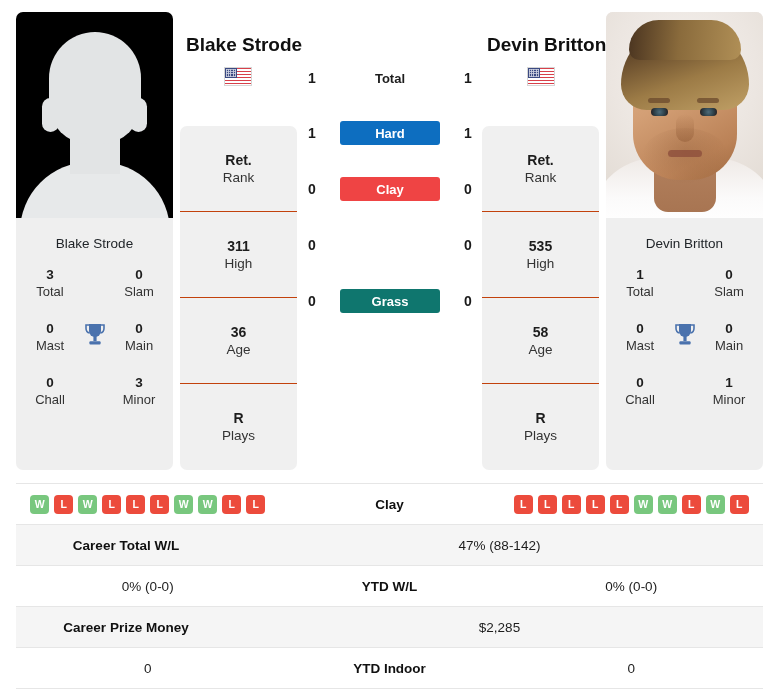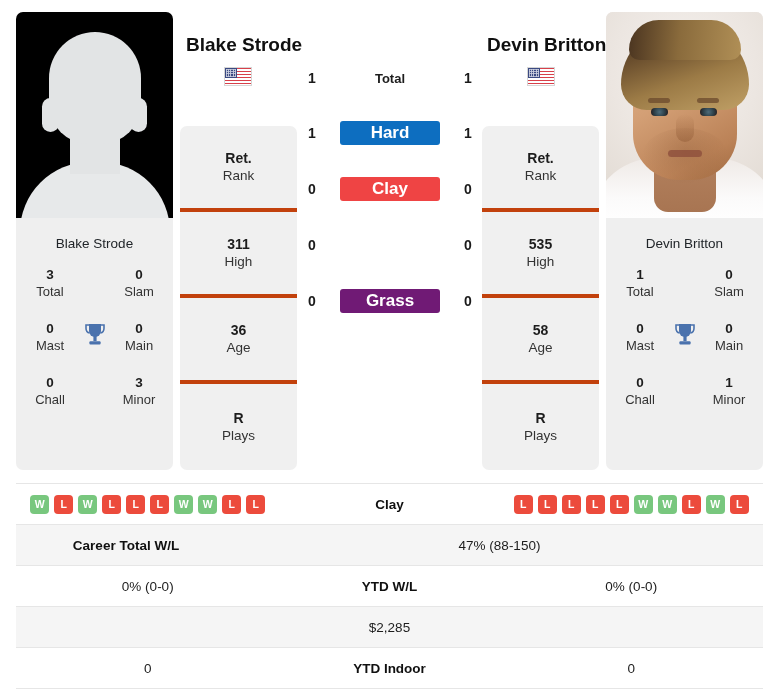--- a/index.html
+++ b/index.html
@@ -188,21 +188,21 @@
   }
   .rank-card.left  { left: 180px; }
   .rank-card.right { left: 482px; }
   .rank-cell {
     height: 86px;
     display: flex;
     flex-direction: column;
     align-items: center;
     justify-content: center;
     line-height: 1.3;
-    border-bottom: 4px solid #c2410c;
+    border-bottom: 1px solid #c2410c;
   }
   .rank-cell:last-child { border-bottom: none; }
   .rank-cell .val { font-size: 14px; font-weight: 700; color: #1d1d1d; }
   .rank-cell .lbl { font-size: 13.5px; color: #333333; }
   .name-left, .name-right {
     position: absolute;
     top: 34px;
     font-size: 19px;
     font-weight: 700;
     color: #101010;
@@ -258,21 +258,21 @@
     font-weight: 700;
     color: #1a1a1a;
   }
   .badge {
     width: 100px;
     height: 24px;
     border-radius: 3px;
     display: flex;
     align-items: center;
     justify-content: center;
-    font-size: 17px;
+    font-size: 13px;
     font-weight: 700;
     color: #ffffff;
   }
   .badge.plain {
     background: transparent;
     color: #1d1d1d;
     font-size: 13px;
   }
 
   
@@ -515,21 +515,21 @@
     <div class="sc">0</div>
   </div>
 
   <div class="srow" style="top:233px">
     <div class="sc">0</div>
     <div class="sc">0</div>
   </div>
 
   <div class="srow" style="top:289px">
     <div class="sc">0</div>
-    <div class="badge" style="background:#701a75">Grass</div>
+    <div class="badge" style="background:#0f766e">Grass</div>
     <div class="sc">0</div>
   </div>
 </div>
 
 <div class="stats">
 
   <div class="srow-t">
     <div class="col-l">
       <div class="form-strip" id="form-left">
           <div class="fb w">W</div>
@@ -556,30 +556,31 @@
           <div class="fb w">W</div>
           <div class="fb l">L</div>
           <div class="fb w">W</div>
           <div class="fb l">L</div>
         </div>
     </div>
   </div>
 
   <div class="srow-t alt">
     <div class="col-m">Career Total W/L</div>
-    <div class="col-r">47% (88-150)</div>
+    <div class="col-r">47% (88-142)</div>
   </div>
 
   <div class="srow-t">
     <div class="col-l">0% (0-0)</div>
     <div class="col-m">YTD W/L</div>
     <div class="col-r">0% (0-0)</div>
   </div>
 
   <div class="srow-t alt">
+    <div class="col-m">Career Prize Money</div>
     <div class="col-r">$2,285</div>
   </div>
 
   <div class="srow-t">
     <div class="col-l">0</div>
     <div class="col-m">YTD Indoor</div>
     <div class="col-r">0</div>
   </div>
 </div>
 

